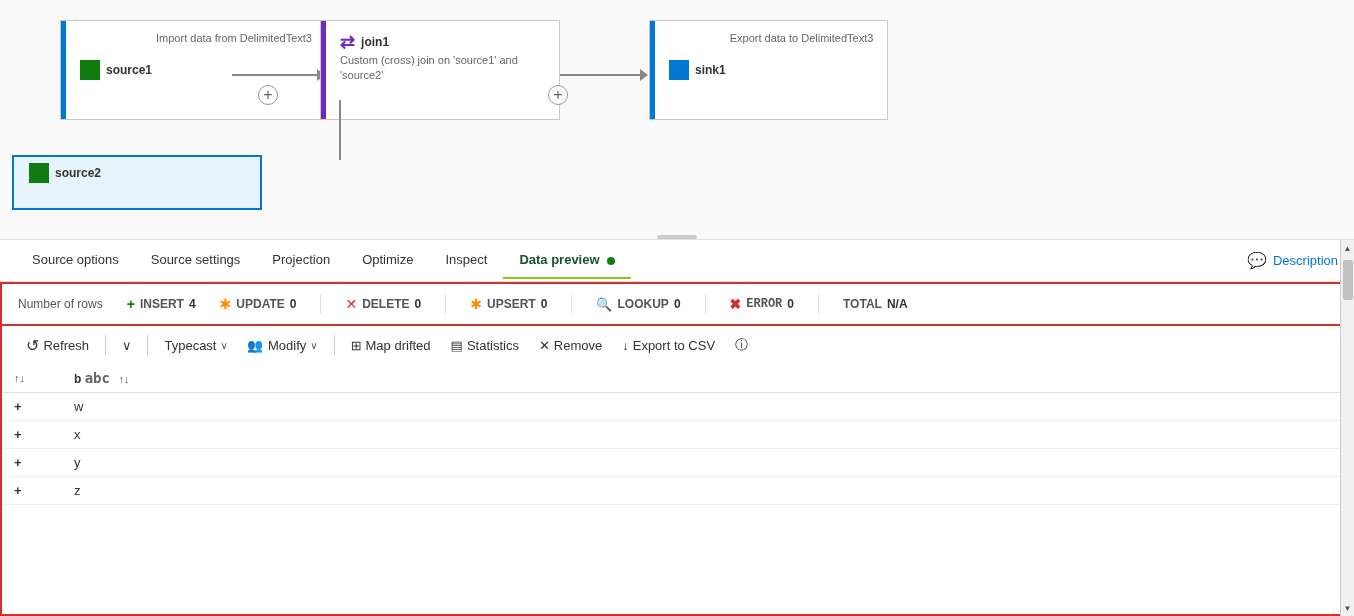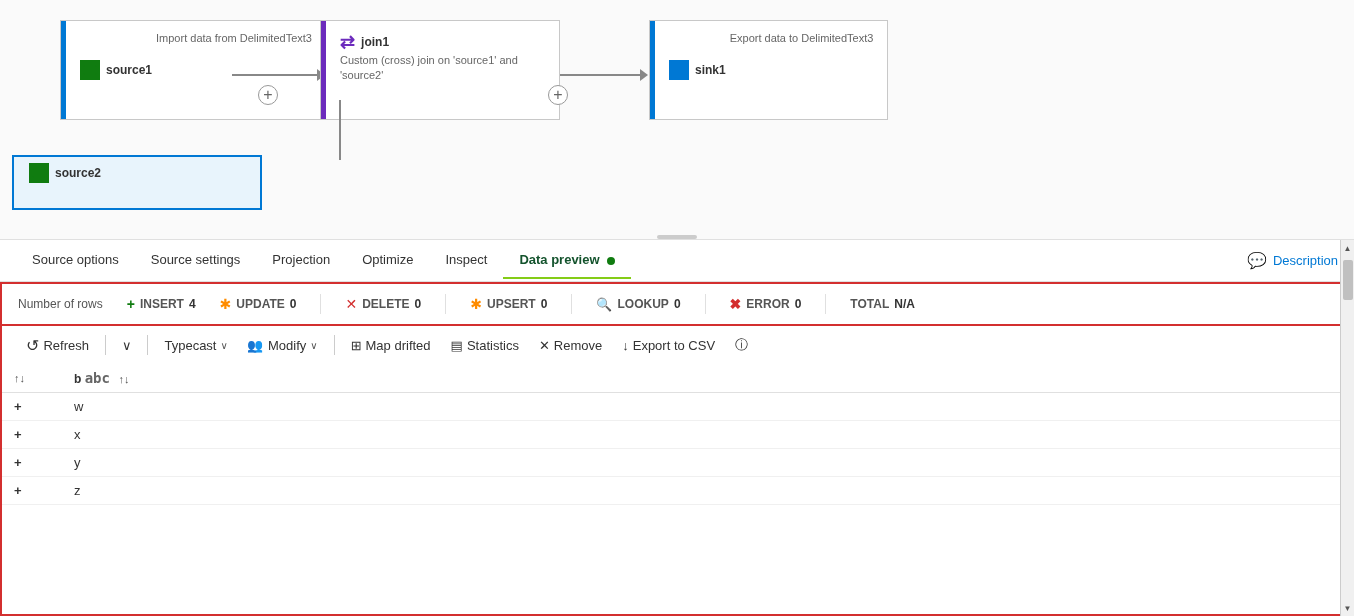--- a/index.html
+++ b/index.html
@@ -412,21 +412,21 @@
     </div>
     <div class="stat-divider"></div>
     <div class="stat-item">
       <span style="font-size:13px; color:#555;">🔍</span>
       <span class="stat-label" style="font-weight:700;">LOOKUP</span>
       <span class="stat-value">0</span>
     </div>
     <div class="stat-divider"></div>
     <div class="stat-item">
       <span style="font-size:14px; color:#d32f2f; font-weight:700;">✖</span>
-      <span class="stat-label" style="font-weight:700;">ERROR</span>
+      <span class="stat-label" style="font-weight:700;font-family:Liberation Mono, monospace;">ERROR</span>
       <span class="stat-value">0</span>
     </div>
     <div class="stat-divider"></div>
     <div class="stat-item">
       <span class="stat-label" style="font-weight:700;">TOTAL</span>
       <span class="stat-value">N/A</span>
     </div>
   </div>
 
   <div class="toolbar">

